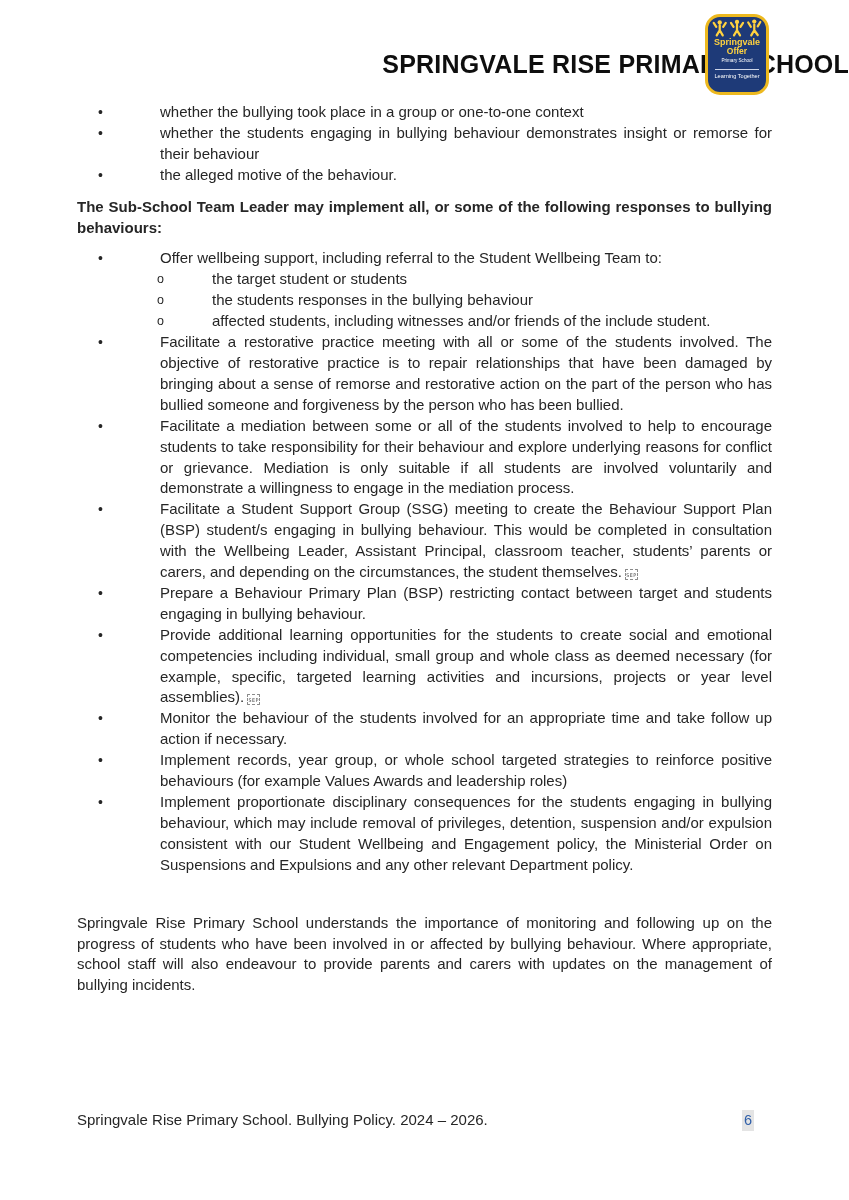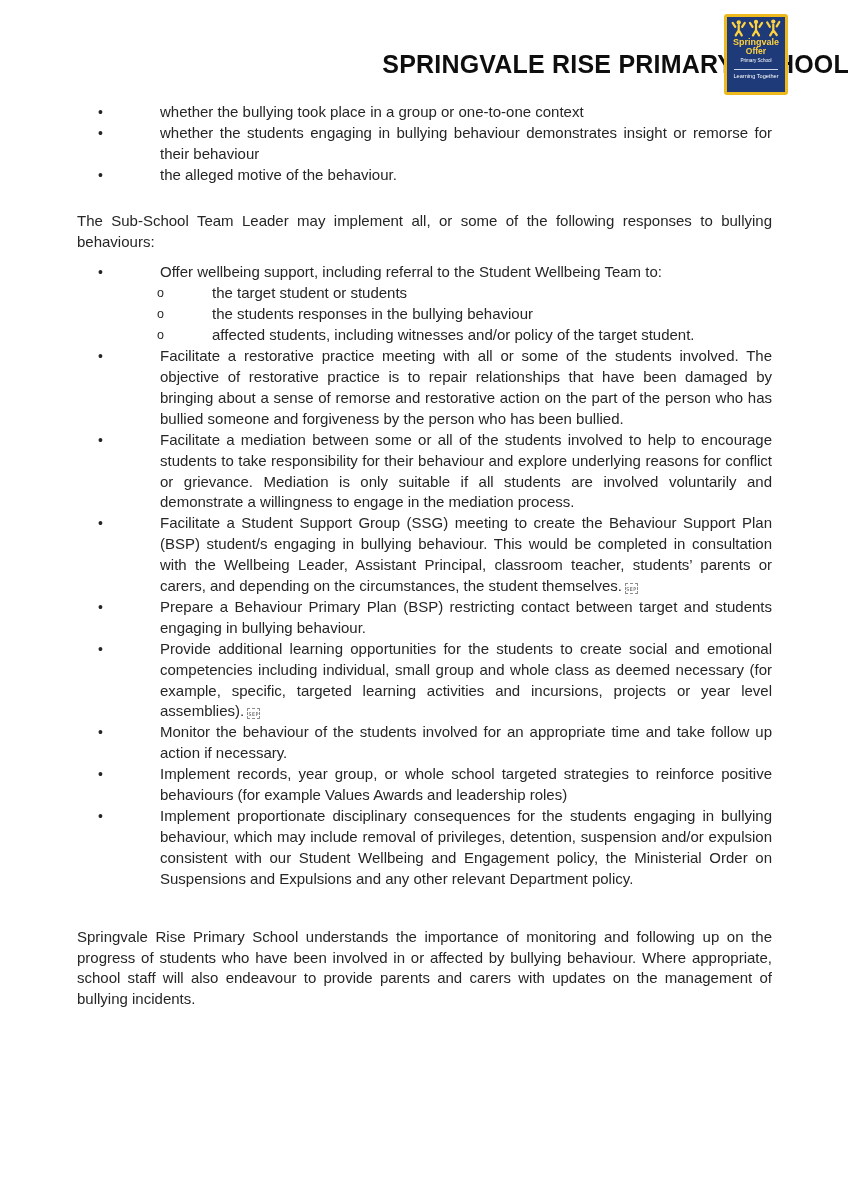--- a/index.html
+++ b/index.html
@@ -22,27 +22,27 @@
     padding-top: 49px;
     text-align: right;
     font-size: 25px;
     line-height: 30px;
     font-weight: 700;
     color: #0e0e0e;
     letter-spacing: 0.2px;
   }
   .logo {
     position: absolute;
-    left: 724px;
+    left: 705px;
     top: 14px;
     width: 64px;
     height: 81px;
     background: #1e3a78;
     border: 3px solid #edb91f;
-    border-radius: 3px;
+    border-radius: 15px;
     text-align: center;
     overflow: hidden;
   }
   .logo svg { display: block; margin: 2px auto 0; }
   .logo-name1 { color: #ffd23f; font-size: 9px;  font-weight: 700; line-height: 9px; }
   .logo-name2 { color: #ffd23f; font-size: 8.5px; font-weight: 700; line-height: 9px; }
   .logo-sub   { color: #ffffff; font-size: 4.6px; line-height: 6px; margin-top: 2px; }
   .logo-div   { width: 44px; border-top: 1px solid #cfd6e8; margin: 5px auto 0; }
   .logo-motto { color: #ffffff; font-size: 5.6px; line-height: 7px; margin-top: 3px; }
   
@@ -57,21 +57,21 @@
     font-size: 14px;
   }
   .sub-li .mk2 {
     flex: 0 0 52px;
     padding-left: 29px;
     font-size: 12.5px;
   }
   .sub-list { margin-left: 51px; }
   .txtwrap { flex: 1; text-align: justify; margin-left: 32px; }
   .para { margin: 11px 0 0 0; text-align: justify; }
-  .lead-para { margin-top: 25px; }
+  .lead-para { margin-top: 11px; font-weight: bold; }
   .closing-1 { margin-top: 37px; }
   .closing-2 { margin-top: 10px; }
   
   .sep {
     display: inline-block;
     width: 13px;
     height: 11px;
     border: 1px dashed #8a8a8a;
     border-radius: 1px;
     font-family: "DejaVu Sans Mono", monospace;
@@ -156,21 +156,21 @@
           <li class="li sub-li">
             <span class="mk2">o</span>
             <div class="txtwrap"><span>the target student or students</span></div>
           </li>
           <li class="li sub-li">
             <span class="mk2">o</span>
             <div class="txtwrap"><span>the students responses in the bullying behaviour</span></div>
           </li>
           <li class="li sub-li">
             <span class="mk2">o</span>
-            <div class="txtwrap"><span>affected students, including witnesses and/or policy of the target student.</span></div>
+            <div class="txtwrap"><span>affected students, including witnesses and/or friends of the include student.</span></div>
           </li>
         </ul>
       </li>
 
       <li class="li">
         <span class="mk1">•</span>
         <div class="txtwrap"><span>Facilitate a restorative practice meeting with all or some of the students involved. The objective of restorative practice is to repair relationships that have been damaged by bringing about a sense of remorse and restorative action on the part of the person who has bullied someone and forgiveness by the person who has been bullied.</span></div>
       </li>
 
       <li class="li">
@@ -207,14 +207,18 @@
         <span class="mk1">•</span>
         <div class="txtwrap"><span>Implement proportionate disciplinary consequences for the students engaging in bullying behaviour, which may include removal of privileges, detention, suspension and/or expulsion consistent with our Student Wellbeing and Engagement policy, the Ministerial Order on Suspensions and Expulsions and any other relevant Department policy.</span></div>
       </li>
 
     </ul>
 
     <p class="para closing-1">Springvale Rise Primary School understands the importance of monitoring and following up on the progress of students who have been involved in or affected by bullying behaviour. Where appropriate, school staff will also endeavour to provide parents and carers with updates on the management of bullying incidents.</p>
 
   </main>
 
+  <footer class="footer">
+    <span>Springvale Rise Primary School. Bullying Policy. 2024 – 2026.</span>
+    <span class="pagenum">6</span>
+  </footer>
 
 </div>
 
 </body></html>

